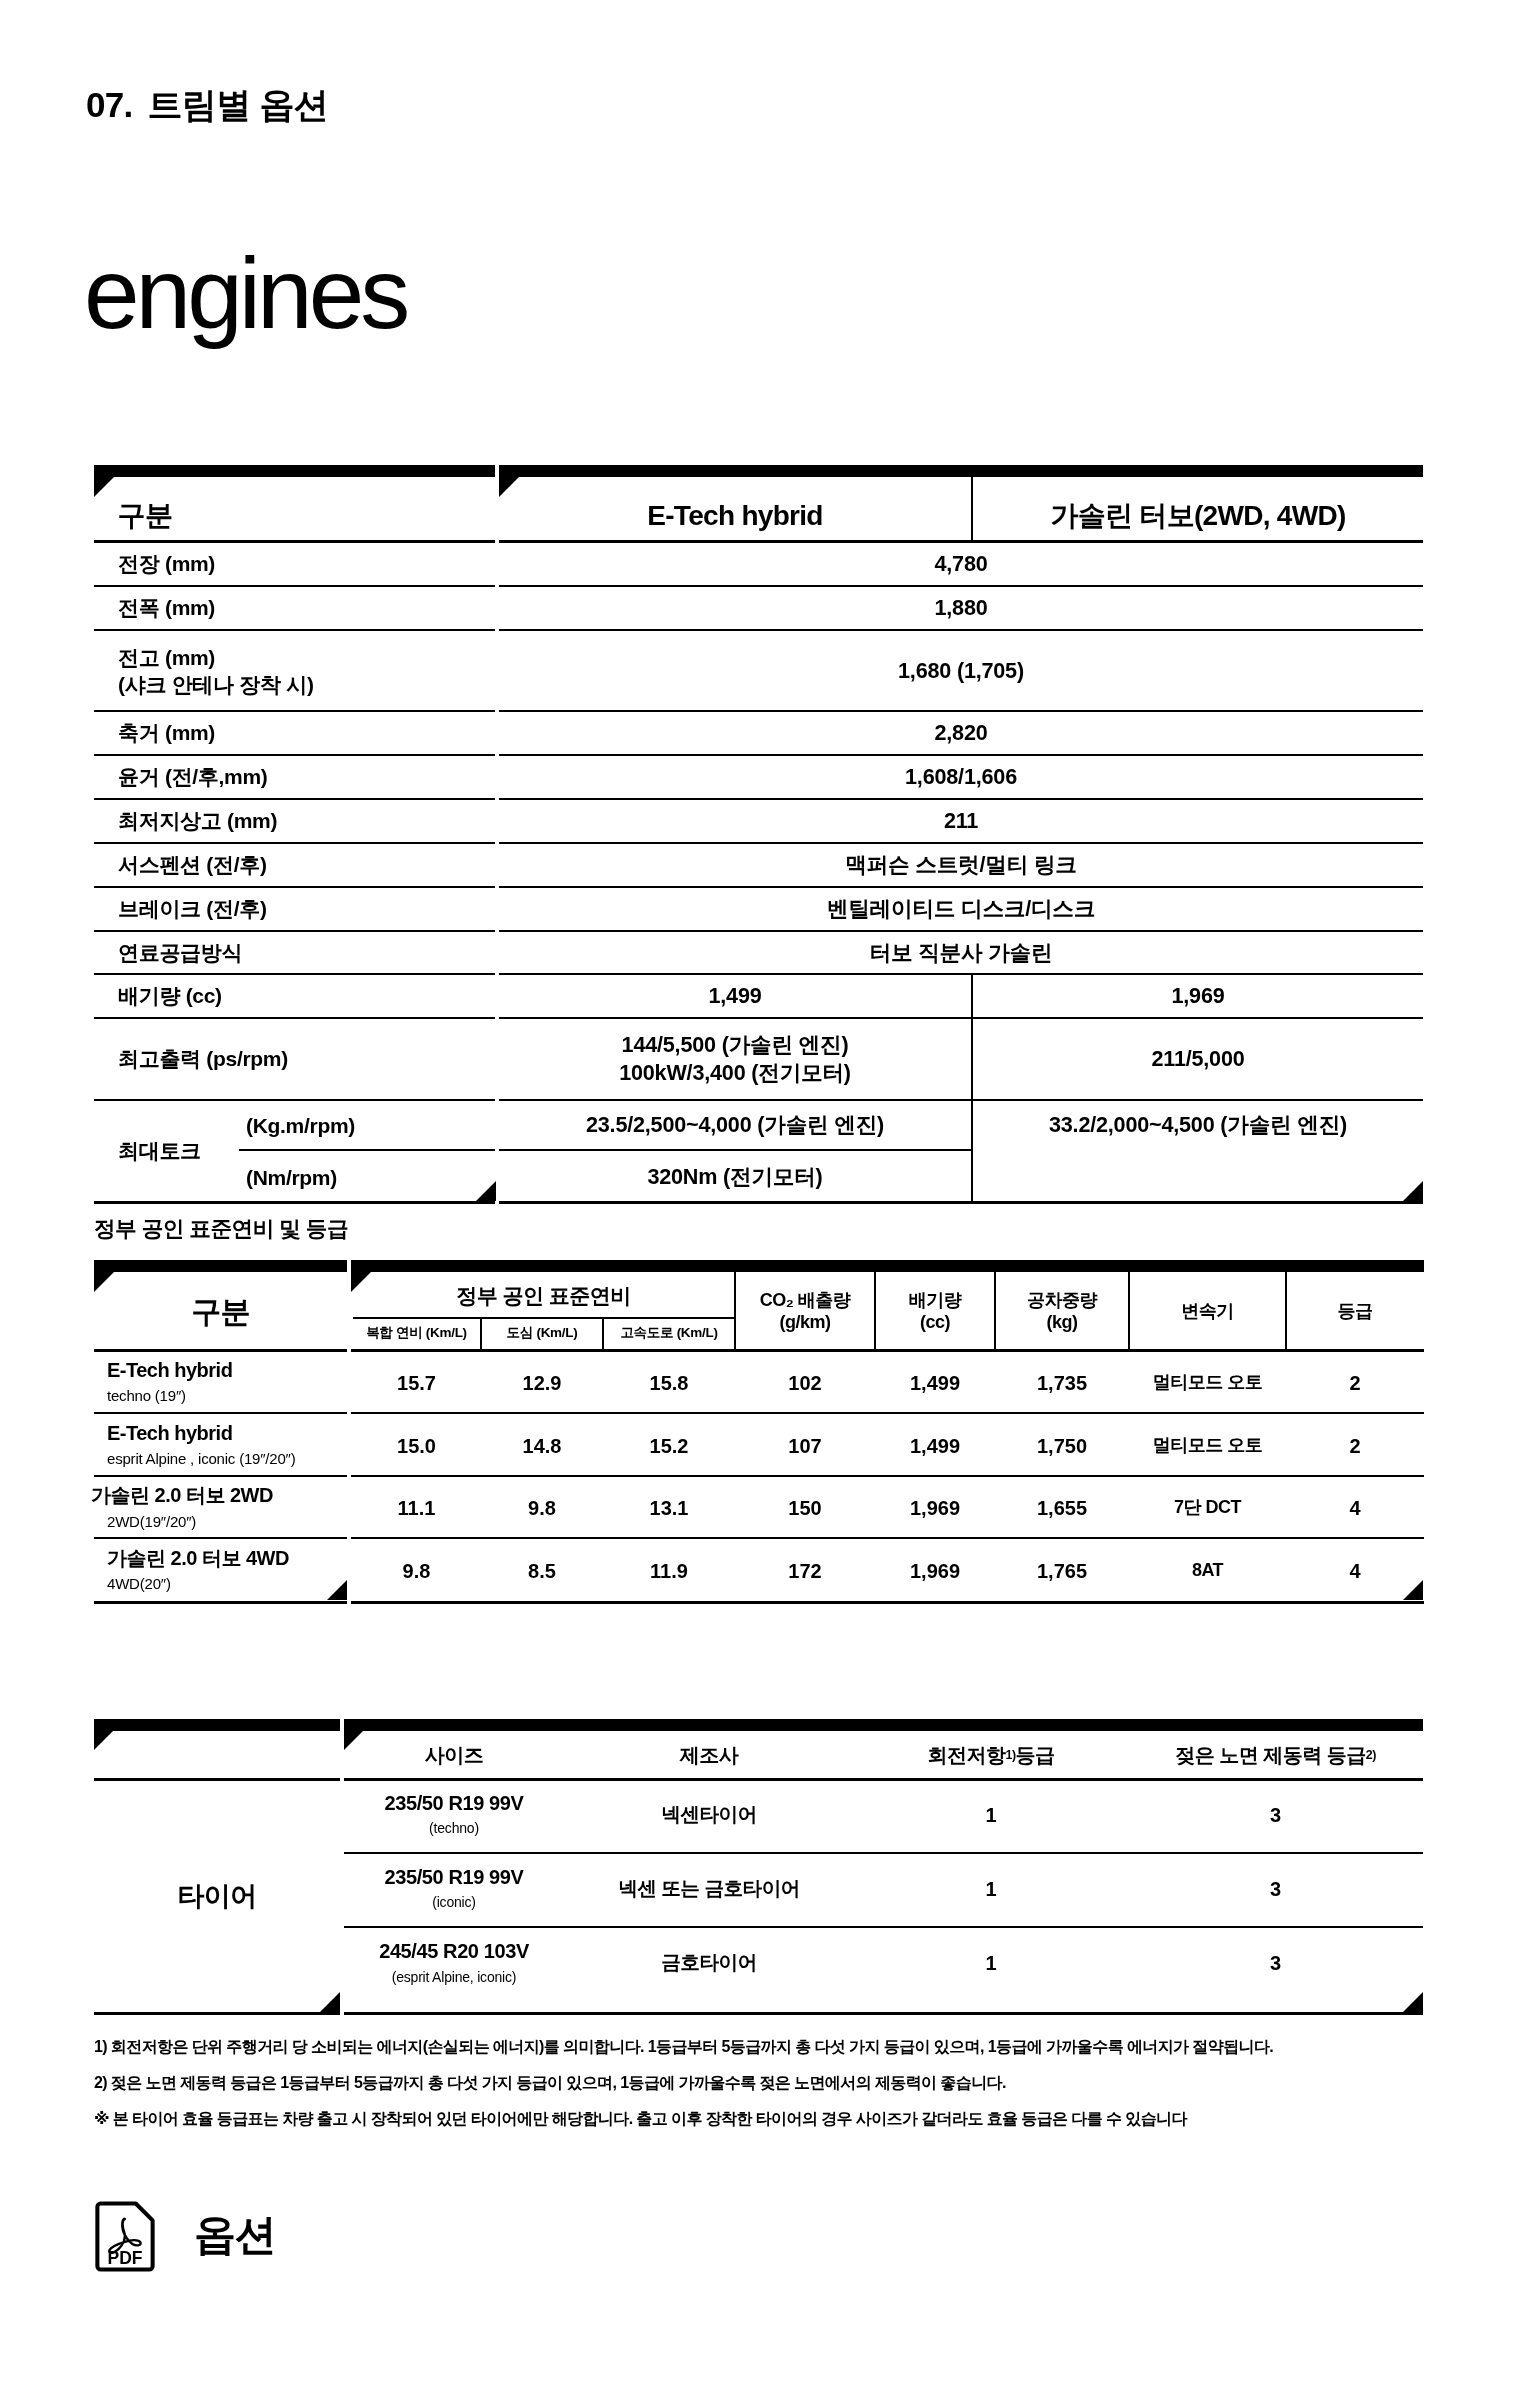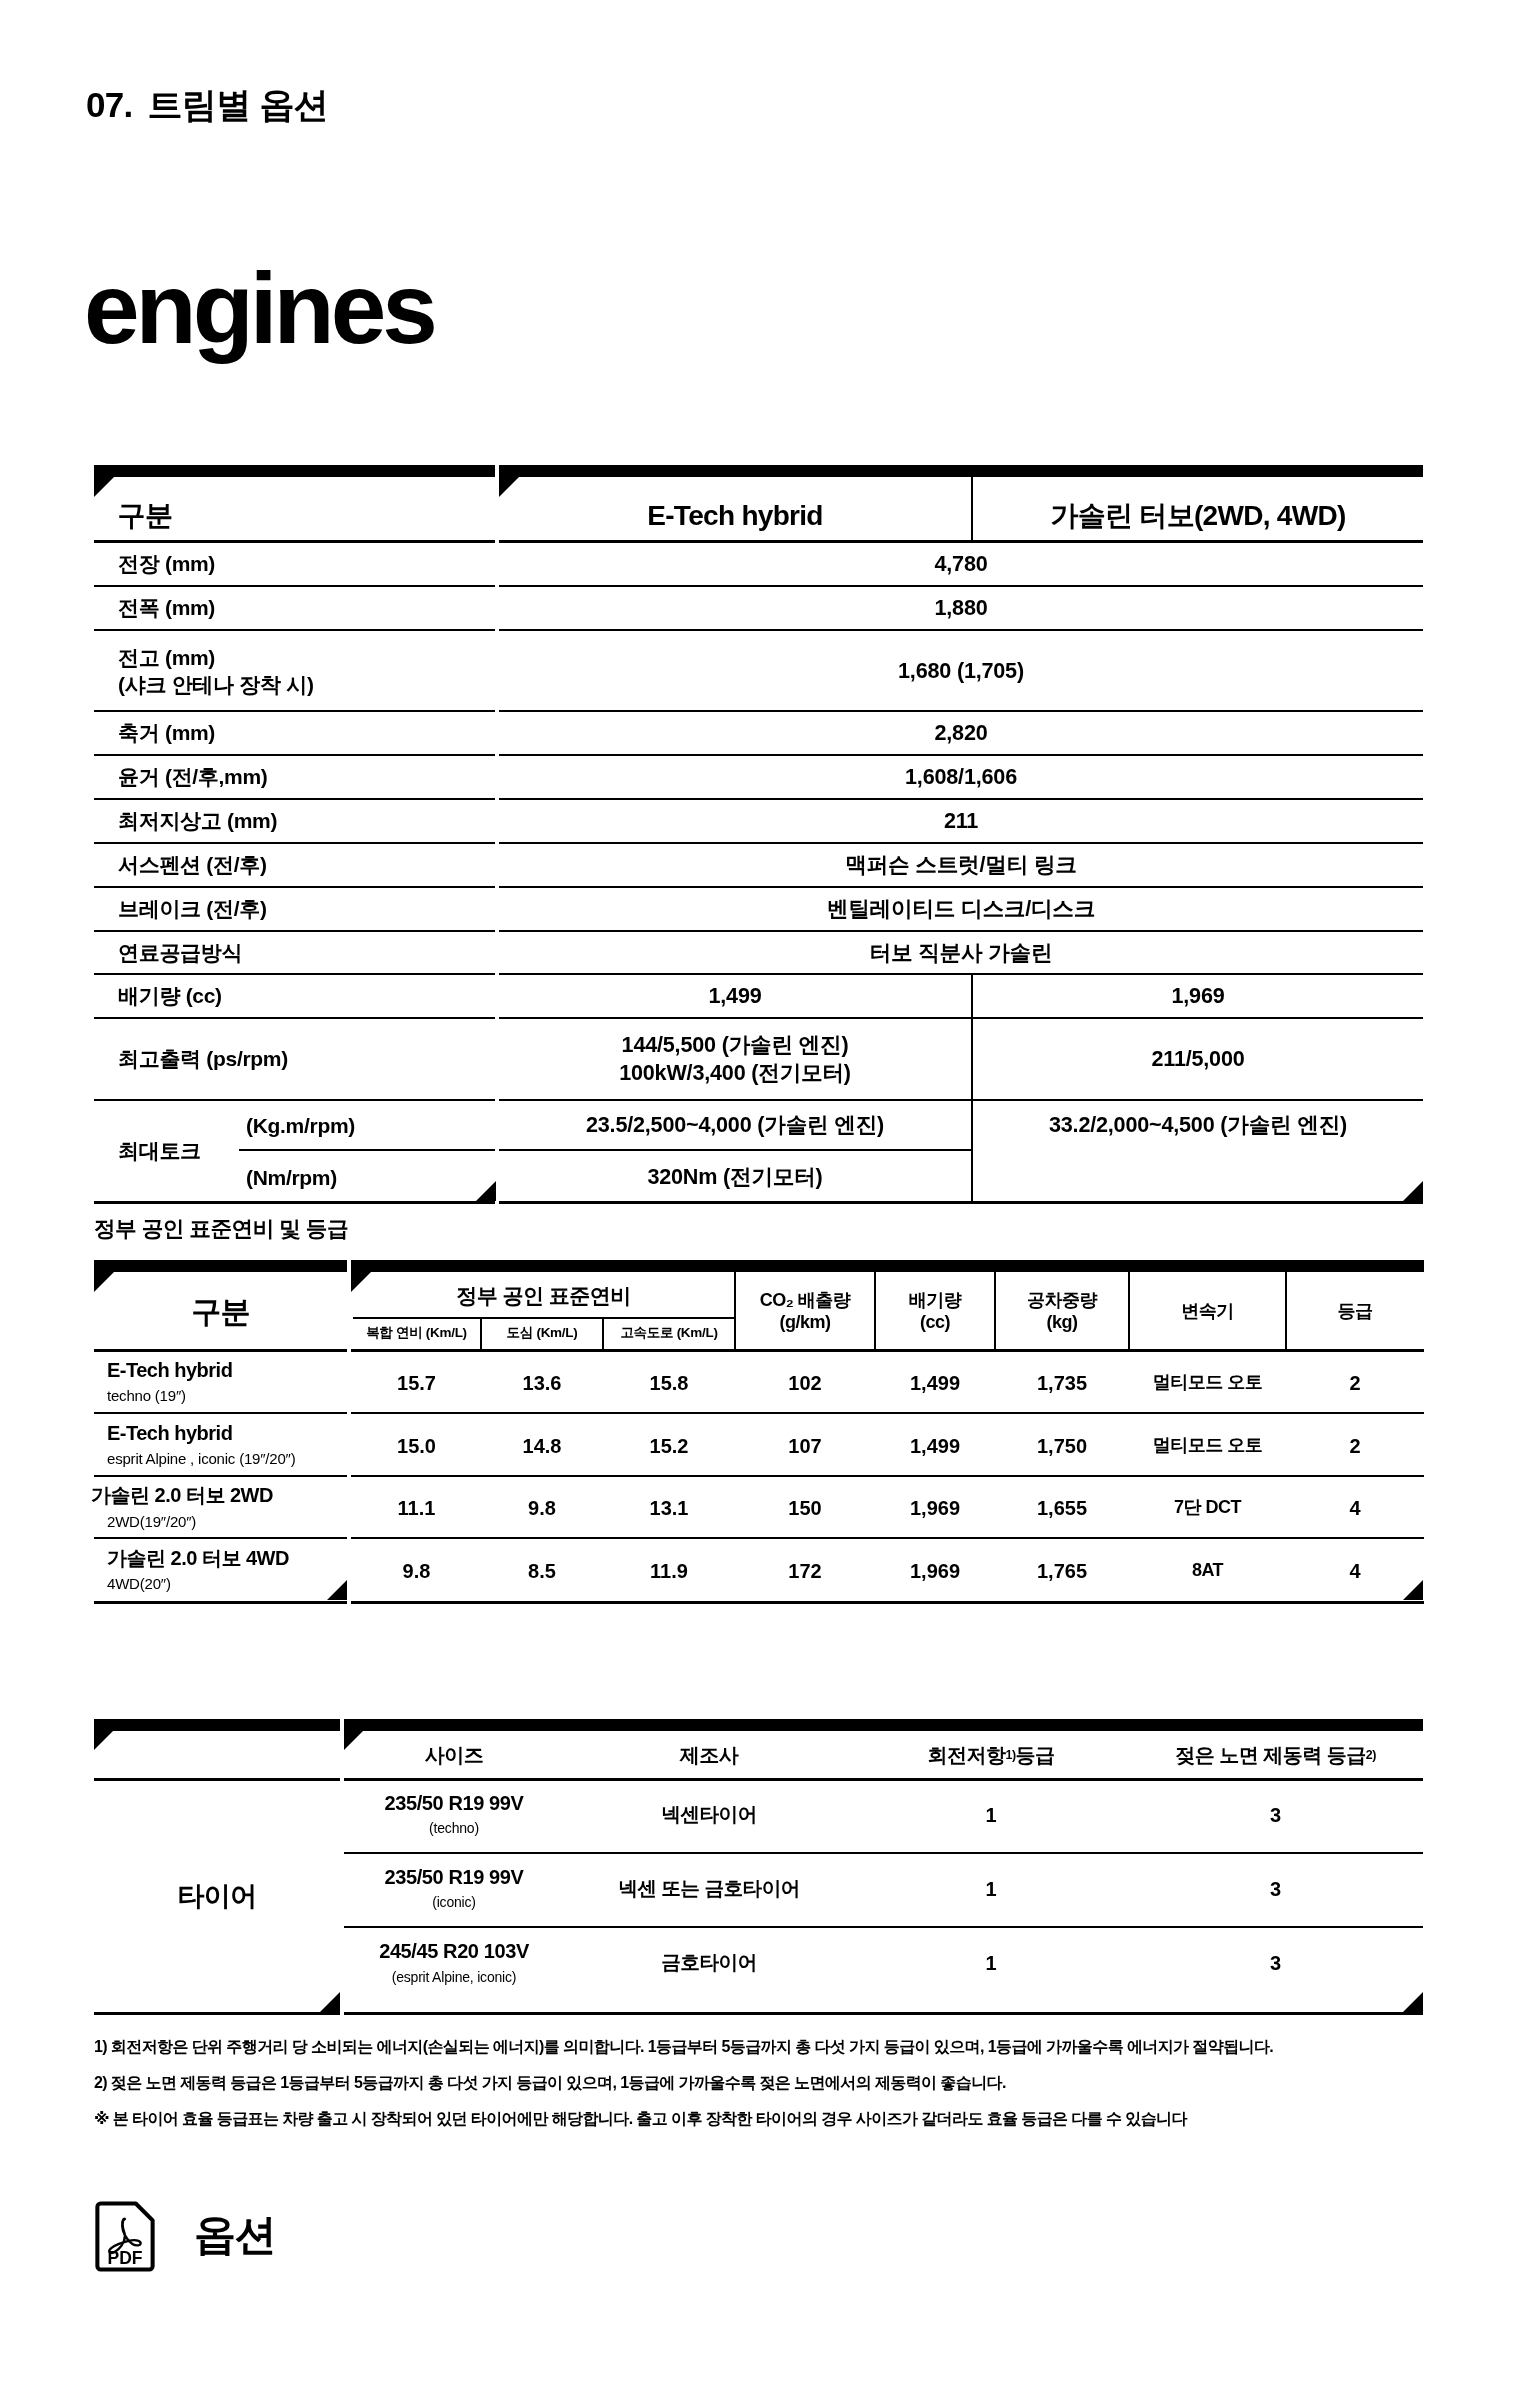--- a/index.html
+++ b/index.html
@@ -15,23 +15,22 @@
 
   
   .chapter {
     position: absolute; left: 86px; top: 82px;
     font-size: 35px; font-weight: 800; letter-spacing: -0.7px;
     white-space: nowrap;
   }
   .chapter .num { margin-right: 15px; }
   .bigtitle {
     position: absolute; left: 84px; top: 243px;
-    font-size: 100px; font-weight: 700; letter-spacing: -4px;
+    font-size: 100px; font-weight: 400; letter-spacing: -4px;
     line-height: 1;
-    margin-top: 15px;
   }
   .topbar {
     position: absolute; height: 11.5px; background: #000;
   }
   
   .notch-tl {
     position: absolute; width: 0; height: 0;
     border-left: 20px solid #000;
     border-bottom: 20px solid transparent;
   }
@@ -243,21 +242,21 @@
     <div class="vline" style="left:994px; top:1272px; height:78px;"></div>
     <div class="vline" style="left:1128px; top:1272px; height:78px;"></div>
     <div class="vline" style="left:1285px; top:1272px; height:78px;"></div>
 
     <div class="hline" style="left:94px; top:1349px; width:253px;"></div>
     <div class="hline" style="left:351px; top:1349px; width:1073px;"></div>
 
     <div class="cell left fe-trim" style="left:107px; top:1356px; width:243px; height:28px;">E-Tech hybrid</div>
     <div class="cell left fe-trimsub" style="left:107px; top:1384px; width:243px; height:23px;">techno (19″)</div>
     <div class="cell center fe-val" style="left:353px; top:1356px; width:127px; height:53px;">15.7</div>
-    <div class="cell center fe-val" style="left:482px; top:1356px; width:120px; height:53px;">13.6</div>
+    <div class="cell center fe-val" style="left:482px; top:1356px; width:120px; height:53px;">12.9</div>
     <div class="cell center fe-val" style="left:604px; top:1356px; width:130px; height:53px;">15.8</div>
     <div class="cell center fe-val" style="left:736px; top:1356px; width:138px; height:53px;">102</div>
     <div class="cell center fe-val" style="left:876px; top:1356px; width:118px; height:53px;">1,499</div>
     <div class="cell center fe-val" style="left:996px; top:1356px; width:132px; height:53px;">1,735</div>
     <div class="cell center fe-col" style="left:1130px; top:1356px; width:155px; height:53px;">멀티모드 오토</div>
     <div class="cell center fe-val" style="left:1287px; top:1356px; width:136px; height:53px;">2</div>
     <div class="hline thin" style="left:94px; top:1412px; width:253px;"></div>
     <div class="hline thin" style="left:351px; top:1412px; width:1073px;"></div>
 
     <div class="cell left fe-trim" style="left:107px; top:1419px; width:256px; height:28px;">E-Tech hybrid</div>

